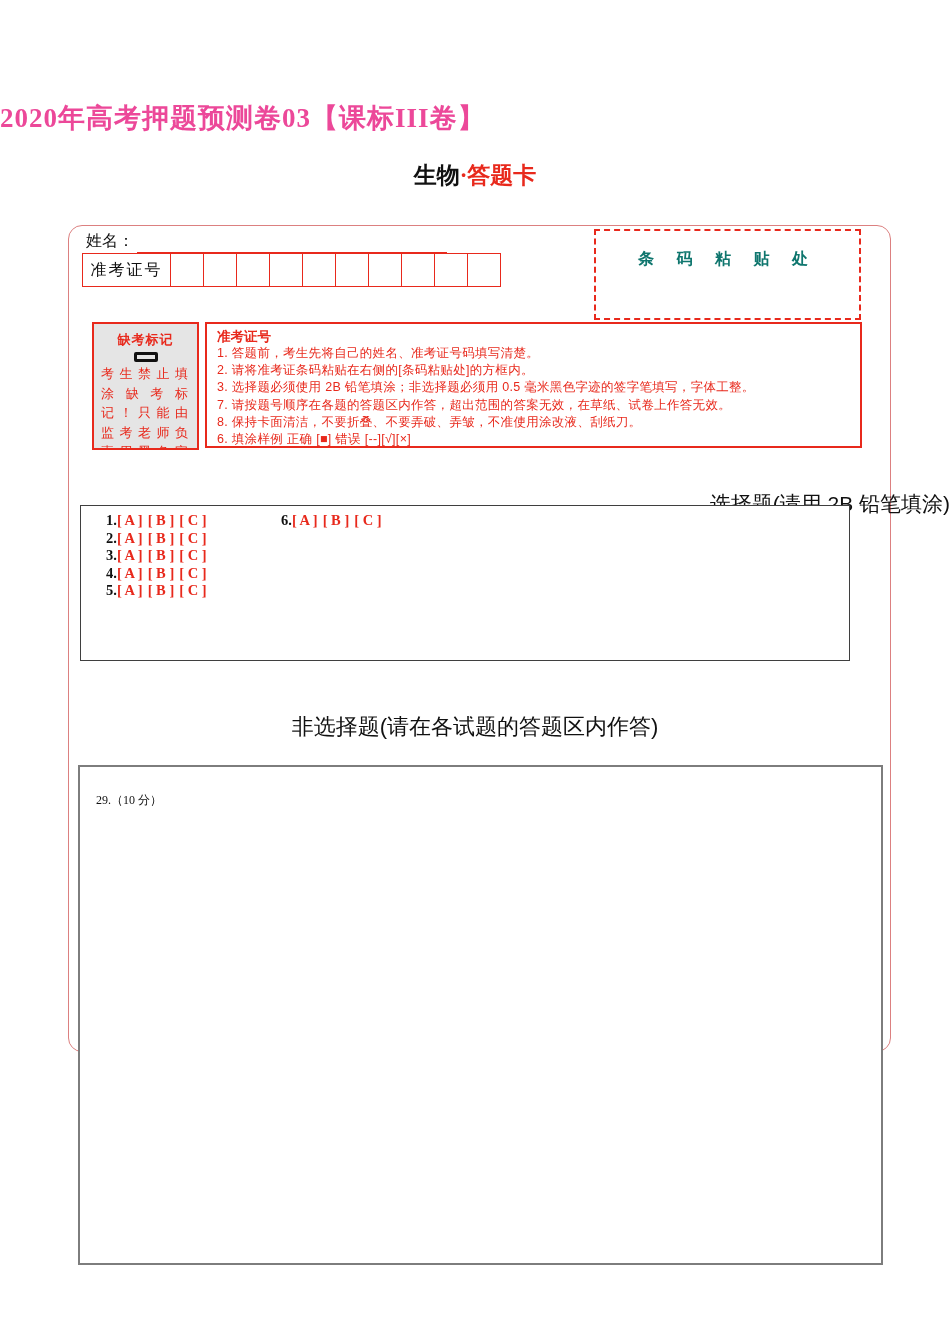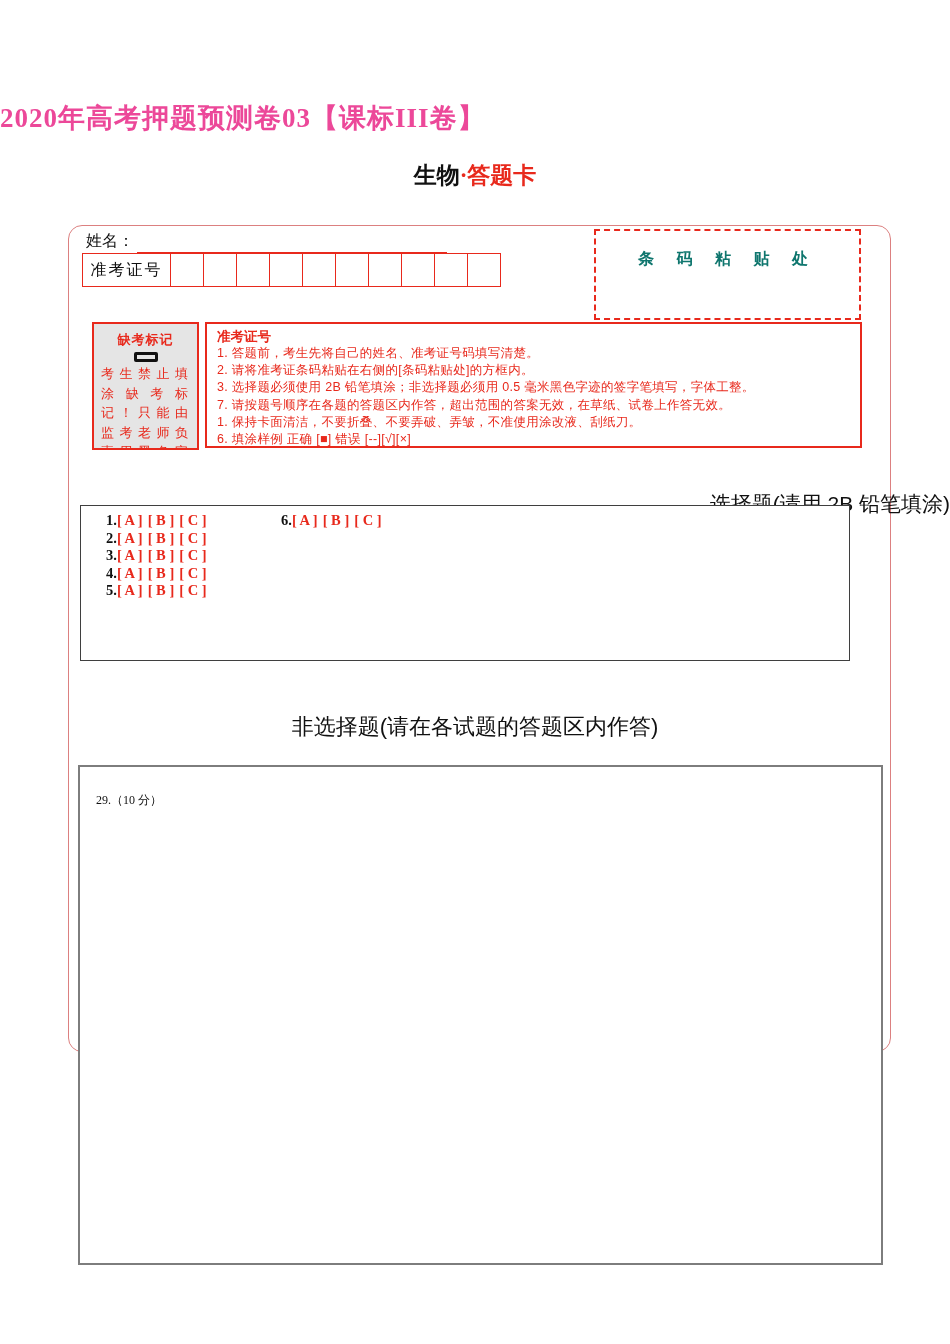--- a/index.html
+++ b/index.html
@@ -156,21 +156,21 @@
   <div class="absent-rect"></div>
   <div class="absent-note">考生禁止填涂缺考标记！只能由监考老师负责用黑色字迹的签字笔填涂。</div>
 </div>
 
 <div class="notice-box sans">
   <div class="notice-title">准考证号</div>
   <div class="notice-item">1. 答题前，考生先将自己的姓名、准考证号码填写清楚。</div>
   <div class="notice-item">2. 请将准考证条码粘贴在右侧的[条码粘贴处]的方框内。</div>
   <div class="notice-item">3. 选择题必须使用 2B 铅笔填涂；非选择题必须用 0.5 毫米黑色字迹的签字笔填写，字体工整。</div>
   <div class="notice-item">7. 请按题号顺序在各题的答题区内作答，超出范围的答案无效，在草纸、试卷上作答无效。</div>
-  <div class="notice-item">1. 保持卡面清洁，不要折叠、不要弄破、弄皱，不准使用涂改液、刮纸刀。</div>
+  <div class="notice-item">8. 保持卡面清洁，不要折叠、不要弄破、弄皱，不准使用涂改液、刮纸刀。</div>
   <div class="notice-item">6. 填涂样例 正确 [■] 错误 [--][√][×]</div>
 </div>
 
 <div class="mc-title sans">选择题(请用 2B 铅笔填涂)</div>
 <div class="mc-box">
   <div class="mc-col1">
     <div class="mc-row">
       <span class="qnum">1.</span><span class="opt">[ A ]</span><span class="opt">[ B ]</span><span class="opt">[ C ]</span>
     </div>
     <div class="mc-row">

